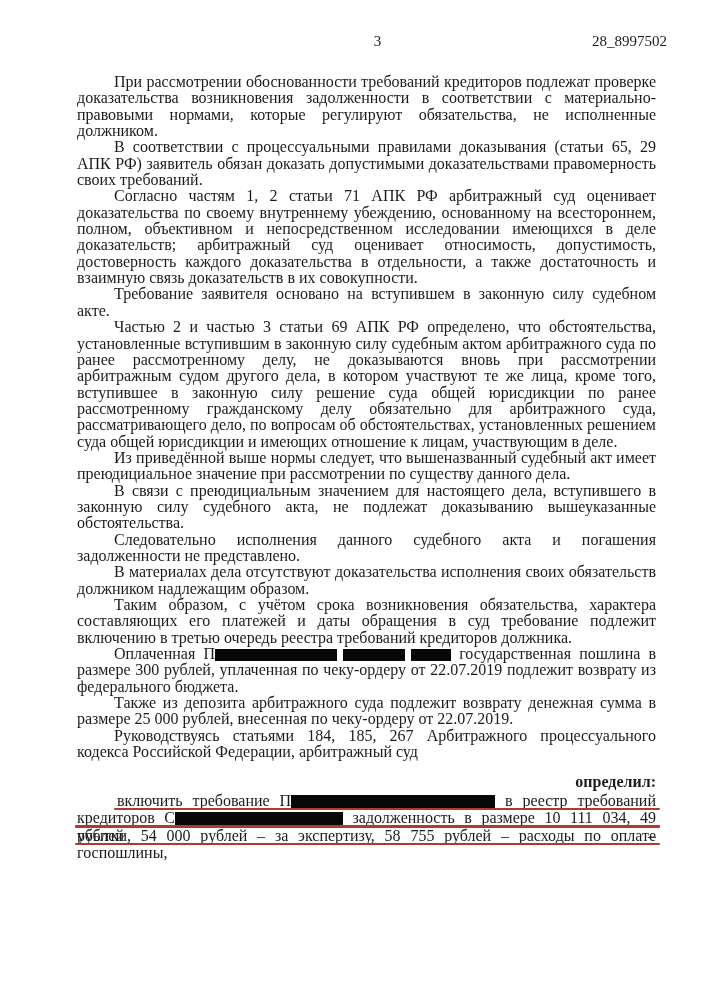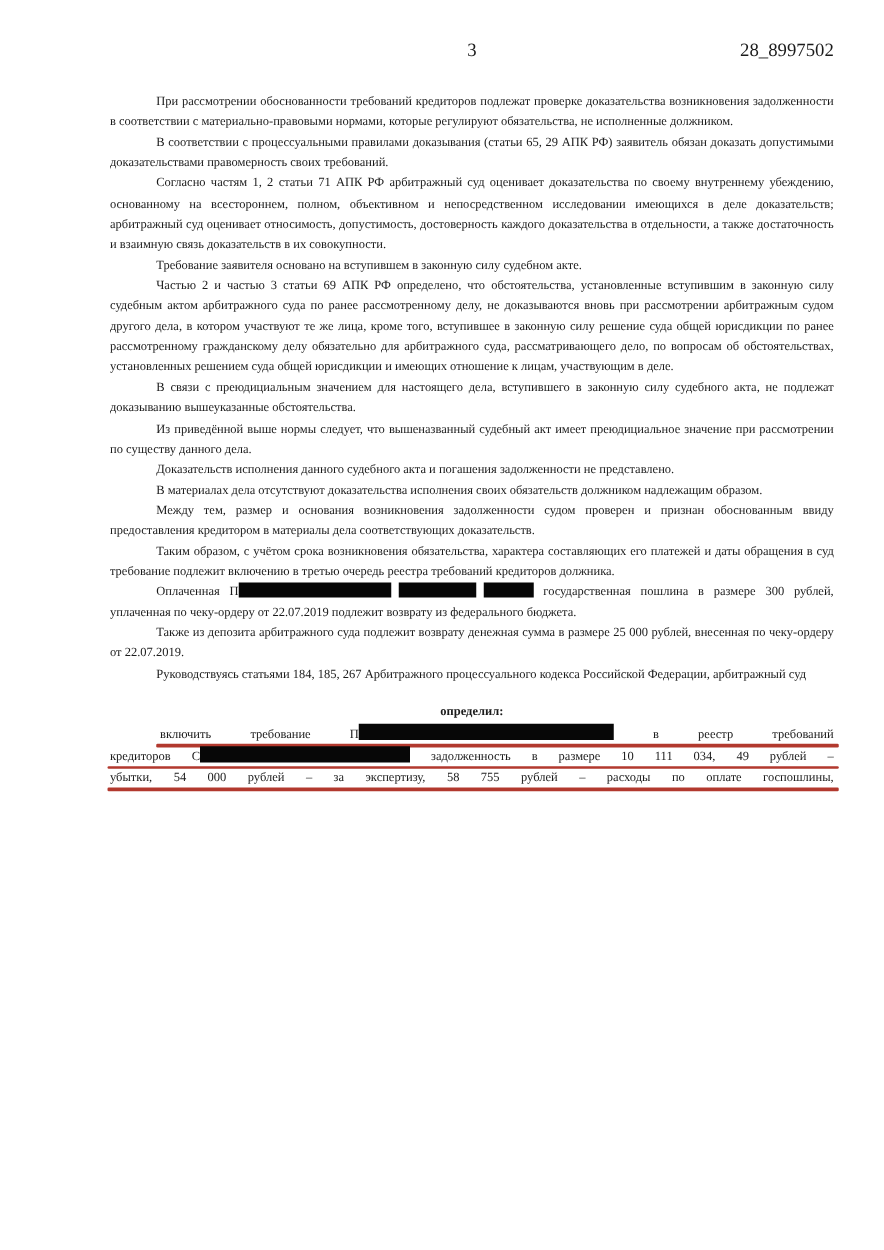--- a/index.html
+++ b/index.html
@@ -31,42 +31,42 @@
     text-align: center;
   }
   .doc-code {
     position: absolute;
     right: 0;
     top: 0;
   }
   .content {
     position: absolute;
     top: 74px;
-    left: 88px;
+    left: 77px;
     width: 579px;
-    font-size: 10px;
+    font-size: 16px;
     line-height: 16.35px;
     text-align: justify;
   }
   .para {
     margin: 0;
     text-indent: 37px;
   }
   .redaction {
     display: inline-block;
     height: 12px;
     vertical-align: -2px;
   }
   .redaction-gap {
     display: inline-block;
     height: 12px;
     vertical-align: -2px;
   }
   .ruling-heading {
-    text-align: center;
+    text-align: right;
     text-indent: 0;
     font-weight: bold;
     margin-top: 14px;
     margin-bottom: 1px;
   }
   .ruling-line {
     position: relative;
     text-align: justify;
     text-align-last: justify;
     line-height: 17.5px;
@@ -88,25 +88,24 @@
     <span class="page-num">3</span>
     <span class="doc-code">28_8997502</span>
   </div>
   <div class="content">
     <div>
         <p class="para">При рассмотрении обоснованности требований кредиторов подлежат проверке доказательства возникновения задолженности в соответствии с материально-правовыми нормами, которые регулируют обязательства, не исполненные должником.</p>
         <p class="para">В соответствии с процессуальными правилами доказывания (статьи 65, 29 АПК РФ) заявитель обязан доказать допустимыми доказательствами правомерность своих требований.</p>
         <p class="para">Согласно частям 1, 2 статьи 71 АПК РФ арбитражный суд оценивает доказательства по своему внутреннему убеждению, основанному на всестороннем, полном, объективном и непосредственном исследовании имеющихся в деле доказательств; арбитражный суд оценивает относимость, допустимость, достоверность каждого доказательства в отдельности, а также достаточность и взаимную связь доказательств в их совокупности.</p>
         <p class="para">Требование заявителя основано на вступившем в законную силу судебном акте.</p>
         <p class="para">Частью 2 и частью 3 статьи 69 АПК РФ определено, что обстоятельства, установленные вступившим в законную силу судебным актом арбитражного суда по ранее рассмотренному делу, не доказываются вновь при рассмотрении арбитражным судом другого дела, в котором участвуют те же лица, кроме того, вступившее в законную силу решение суда общей юрисдикции по ранее рассмотренному гражданскому делу обязательно для арбитражного суда, рассматривающего дело, по вопросам об обстоятельствах, установленных решением суда общей юрисдикции и имеющих отношение к лицам, участвующим в деле.</p>
+        <p class="para">Из приведённой выше нормы следует, что вышеназванный судебный акт имеет преюдициальное значение при рассмотрении по существу данного дела.</p>
         <p class="para">В связи с преюдициальным значением для настоящего дела, вступившего в законную силу судебного акта, не подлежат доказыванию вышеуказанные обстоятельства.</p>
-        <p class="para">Из приведённой выше нормы следует, что вышеназванный судебный акт имеет преюдициальное значение при рассмотрении по существу данного дела.</p>
-        <p class="para">Доказательств исполнения данного судебного акта и погашения задолженности не представлено.</p>
+        <p class="para">Следовательно исполнения данного судебного акта и погашения задолженности не представлено.</p>
         <p class="para">В материалах дела отсутствуют доказательства исполнения своих обязательств должником надлежащим образом.</p>
-        <p class="para">Между тем, размер и основания возникновения задолженности судом проверен и признан обоснованным ввиду предоставления кредитором в материалы дела соответствующих доказательств.</p>
         <p class="para">Таким образом, с учётом срока возникновения обязательства, характера составляющих его платежей и даты обращения в суд требование подлежит включению в третью очередь реестра требований кредиторов должника.</p>
         <p class="para">Оплаченная П<span class="redaction" style="width: 122px; height: 12px; background: rgb(7, 7, 7);"></span><span class="redaction-gap" style="width: 6px;"></span><span class="redaction" style="width: 62px; height: 12px; background: rgb(7, 7, 7);"></span><span class="redaction-gap" style="width: 6px;"></span><span class="redaction" style="width: 40px; height: 12px; background: rgb(7, 7, 7);"></span> государственная пошлина в размере 300 рублей, уплаченная по чеку-ордеру от 22.07.2019 подлежит возврату из федерального бюджета.</p>
         <p class="para">Также из депозита арбитражного суда подлежит возврату денежная сумма в размере 25 000 рублей, внесенная по чеку-ордеру от 22.07.2019.</p>
         <p class="para">Руководствуясь статьями 184, 185, 267 Арбитражного процессуального кодекса Российской Федерации, арбитражный суд</p>
       </div>
     <p class="para ruling-heading">определил:</p>
     <div>
         <div class="ruling-line" style="text-indent: 40px;">включить требование П<span class="redaction" style="width: 204px; height: 13px; background: rgb(7, 7, 7);"></span> в реестр требований<div class="ruling-underline" style="left: 37px; background: rgb(178, 57, 46);"></div></div>
         <div class="ruling-line" style="text-indent: 0px;">кредиторов С<span class="redaction" style="width: 168px; height: 13px; background: rgb(7, 7, 7);"></span> задолженность в размере 10 111 034, 49 рублей –<div class="ruling-underline" style="left: -2px; background: rgb(178, 57, 46);"></div></div>
         <div class="ruling-line" style="text-indent: 0px;">убытки, 54 000 рублей – за экспертизу, 58 755 рублей – расходы по оплате госпошлины,<div class="ruling-underline" style="left: -2px; background: rgb(178, 57, 46);"></div></div>

